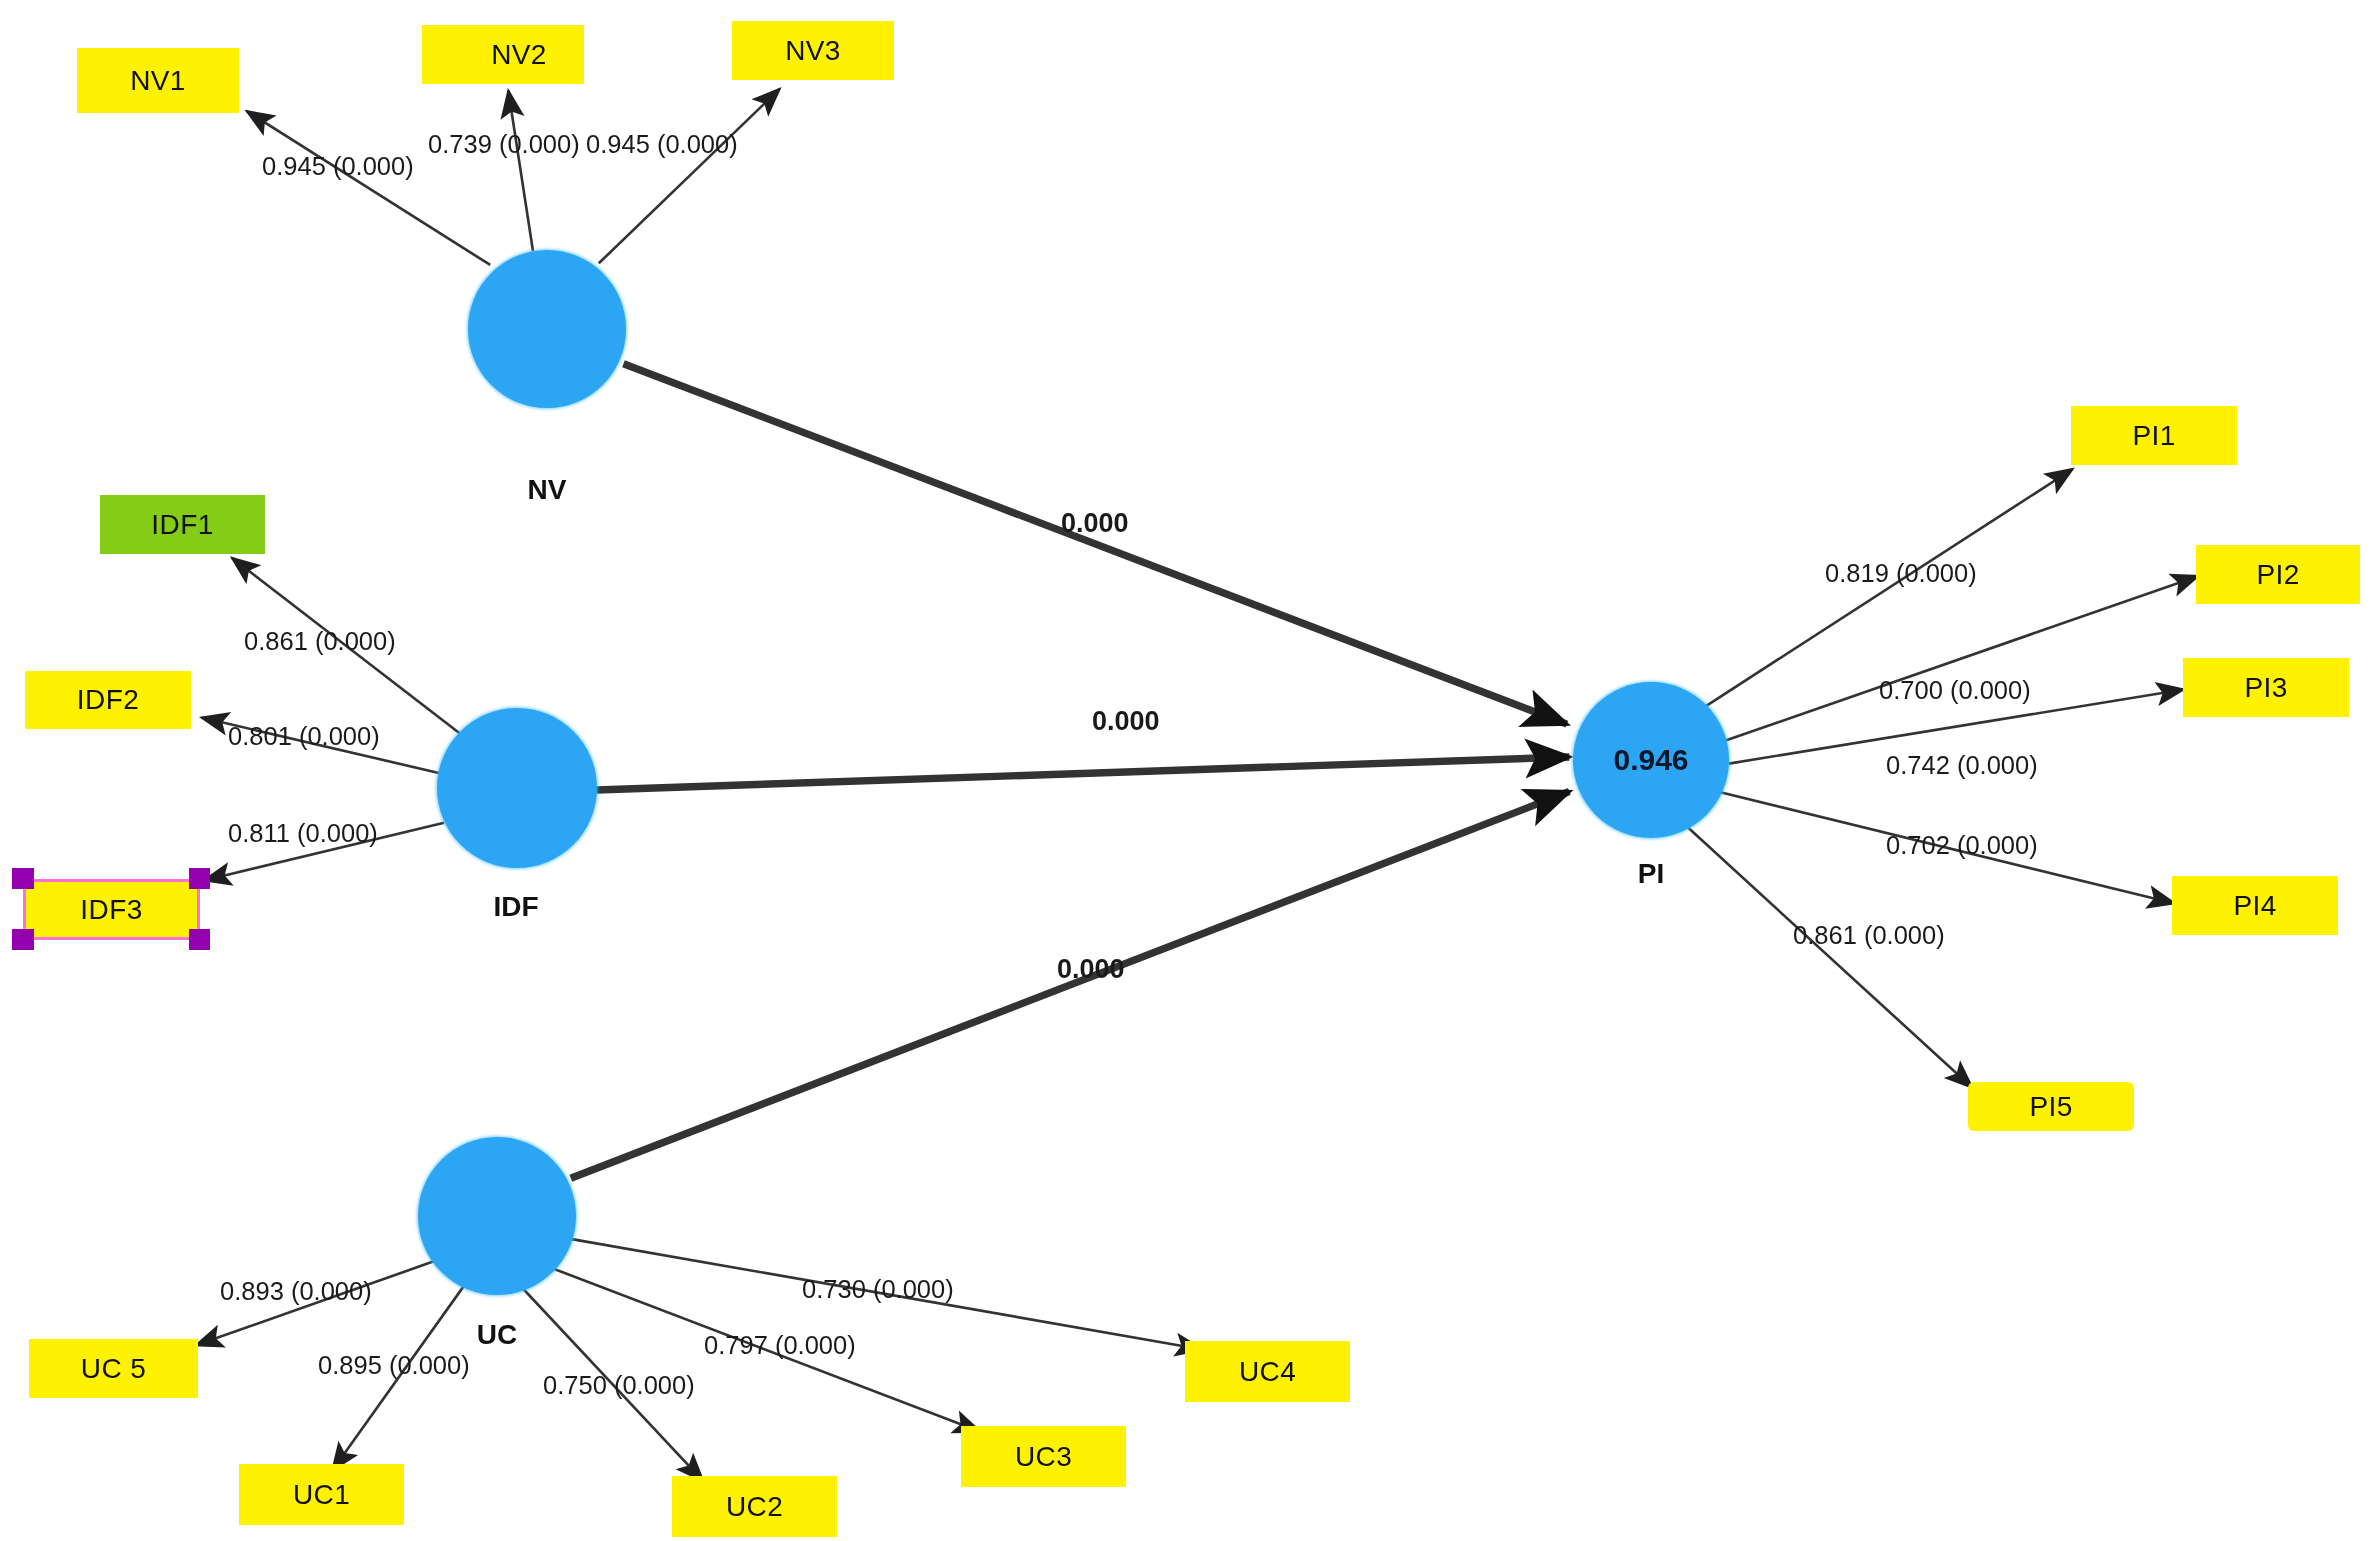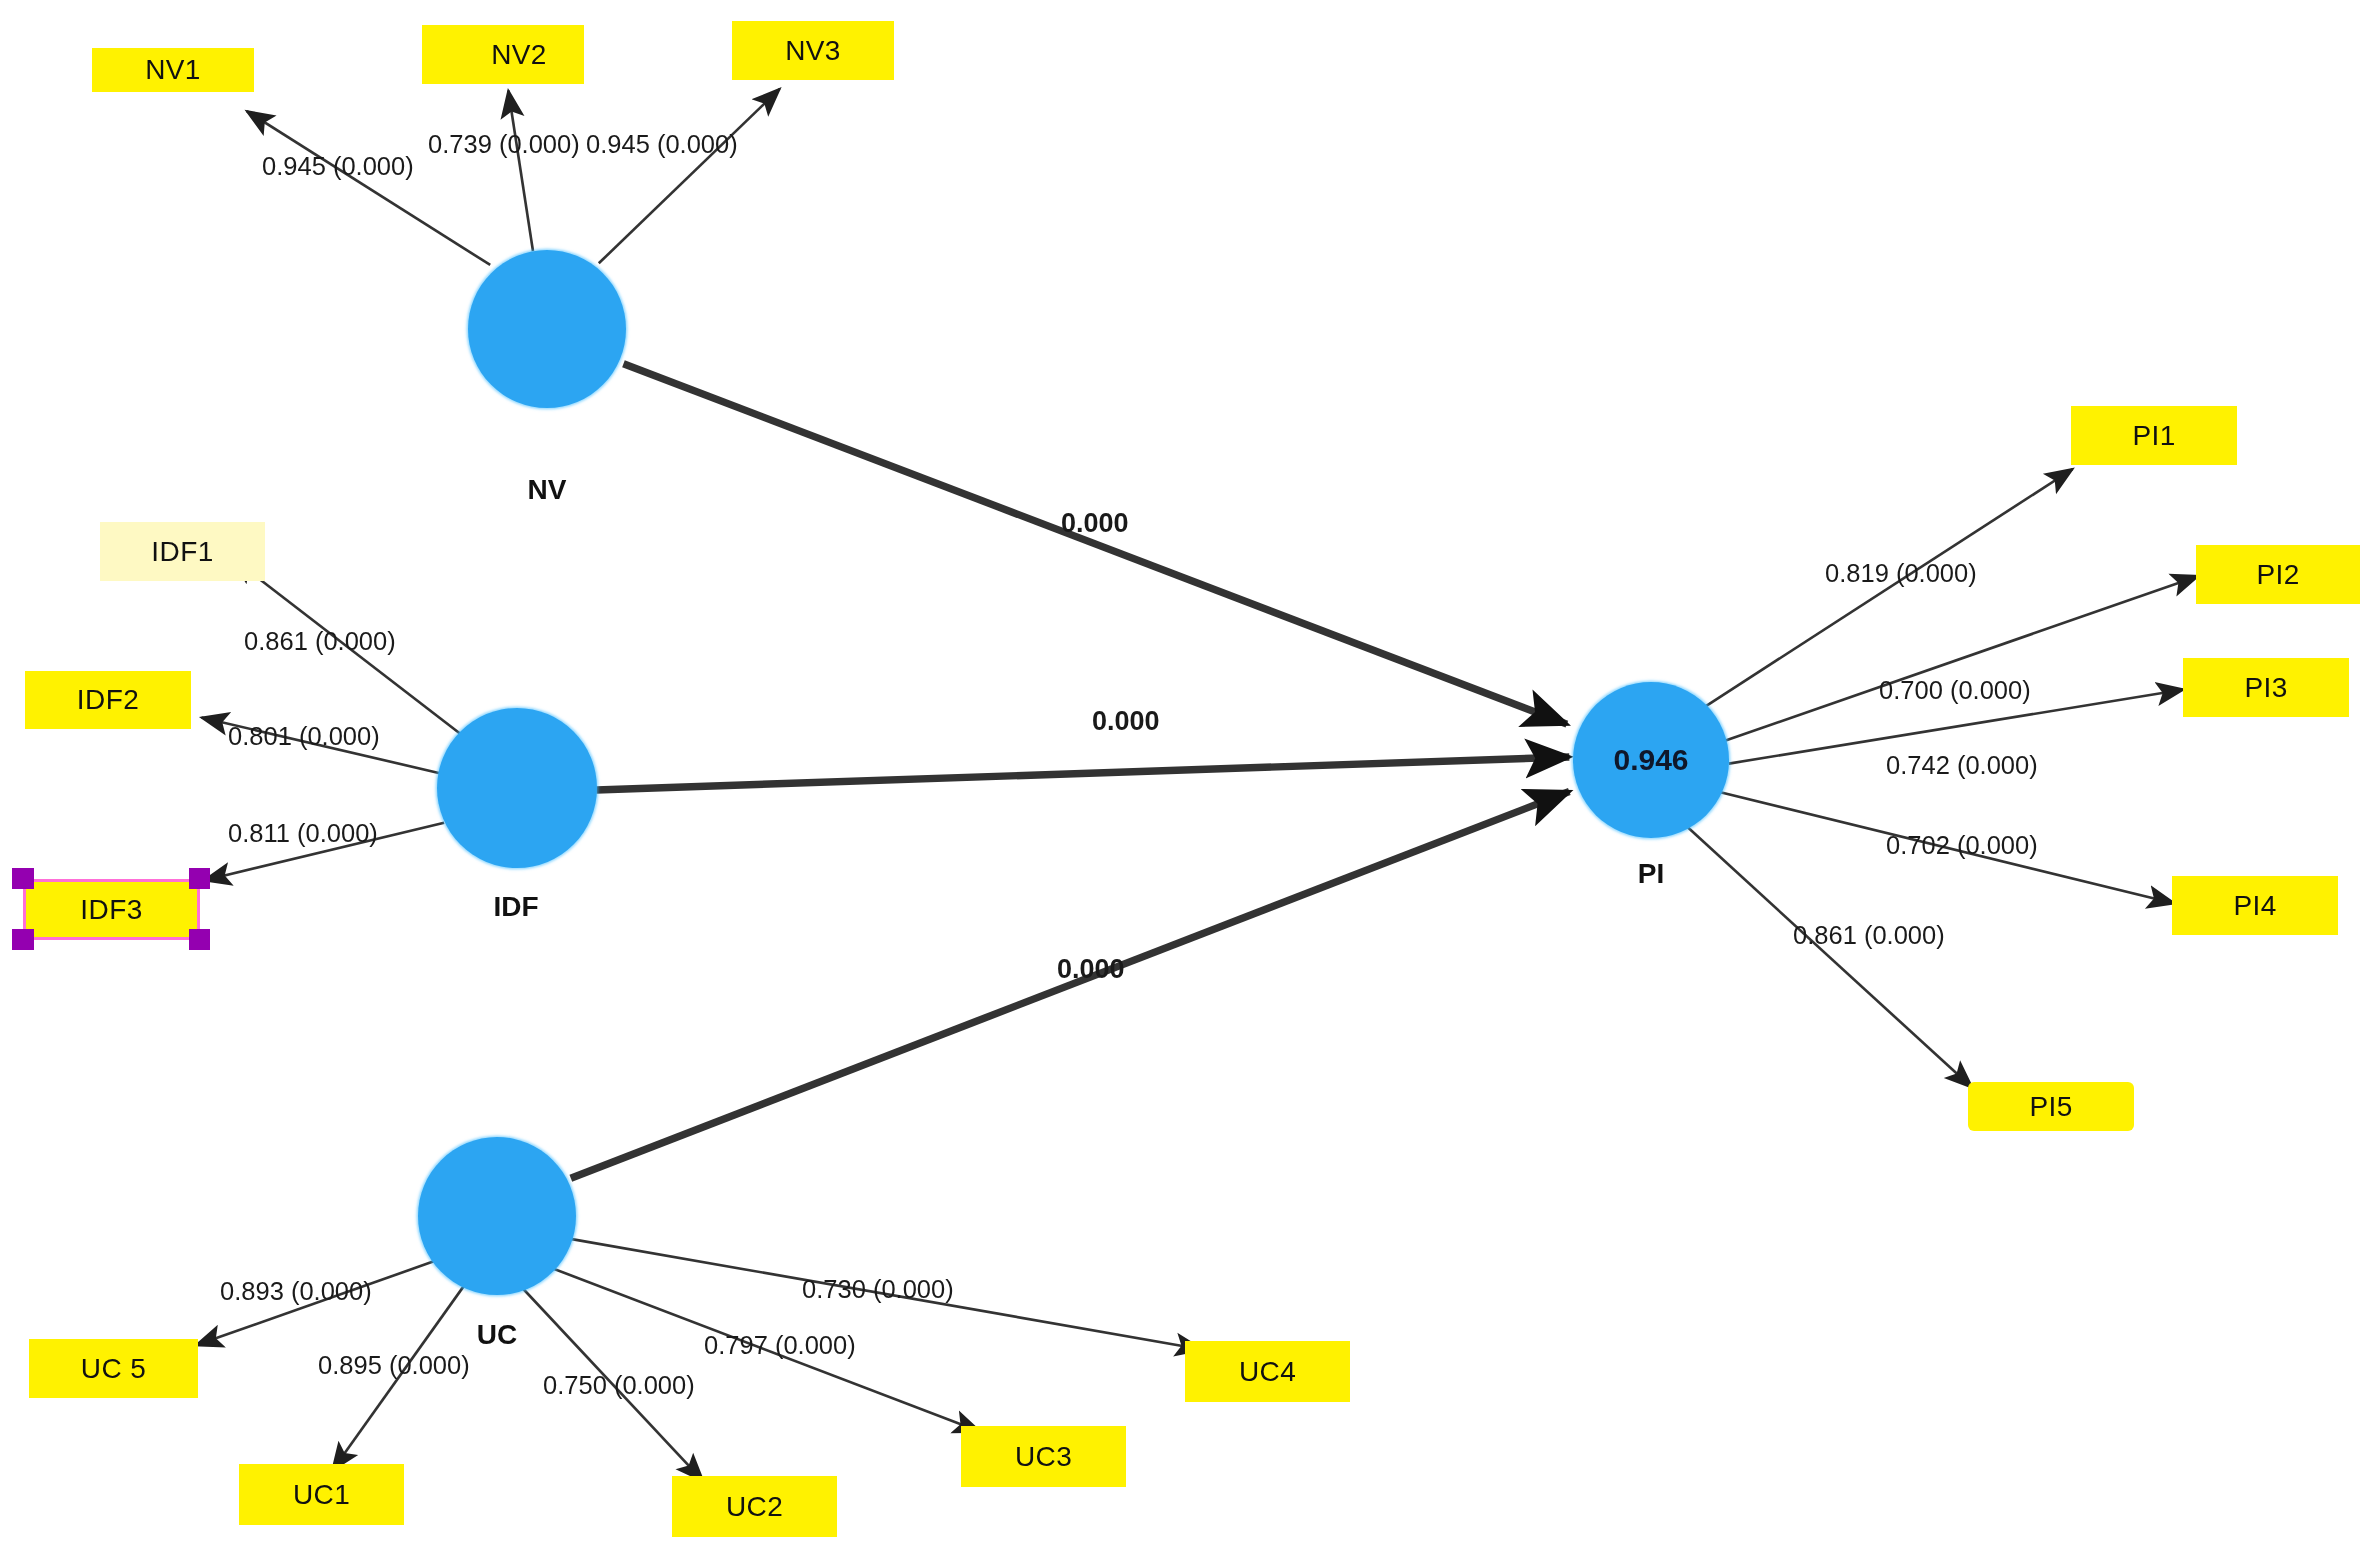--- a/index.html
+++ b/index.html
@@ -110,30 +110,30 @@
       <div class="construct" style="left: 437px; top: 708px; width: 160px; height: 160px; background: rgb(44, 165, 242);"></div>
       <div class="construct-label" style="left: 401px; top: 891px; width: 230px;">IDF</div>
       <div class="construct" style="left: 418px; top: 1137px; width: 158px; height: 158px; background: rgb(44, 165, 242);"></div>
       <div class="construct-label" style="left: 382px; top: 1319px; width: 230px;">UC</div>
       <div class="construct" style="left: 1573px; top: 682px; width: 156px; height: 156px; background: rgb(44, 165, 242);">
         <span>0.946</span>
       </div>
       <div class="construct-label" style="left: 1536px; top: 858px; width: 230px;">PI</div>
     </div>
   <div id="indicators-layer">
-      <div class="indicator" style="left: 92px; top: 48px; width: 162px; height: 44px; background: rgb(255, 242, 0);">
+      <div class="indicator" style="left: 77px; top: 48px; width: 162px; height: 65px; background: rgb(255, 242, 0);">
         <span>NV1</span>
       </div>
       <div class="indicator" style="left: 422px; top: 25px; width: 162px; height: 59px; background: rgb(255, 242, 0); padding-left: 32px;">
         <span>NV2</span>
       </div>
       <div class="indicator" style="left: 732px; top: 21.4px; width: 162px; height: 59px; background: rgb(255, 242, 0);">
         <span>NV3</span>
       </div>
-      <div class="indicator" style="left: 100px; top: 522px; width: 165px; height: 59px; background: #fef9c3;">
+      <div class="indicator" style="left: 100px; top: 495px; width: 165px; height: 59px; background: #84cc16;">
         <span>IDF1</span>
       </div>
       <div class="indicator" style="left: 25px; top: 671px; width: 166px; height: 58px; background: rgb(255, 242, 0);">
         <span>IDF2</span>
       </div>
       <div class="indicator selected" style="left: 23px; top: 879px; width: 177px; height: 61px; background: rgb(255, 242, 0); border-color: rgb(255, 111, 216);">
         <span>IDF3</span>
       </div>
       <div class="handle" style="left: 12.3px; top: 868px; background: rgb(148, 0, 176);"></div>
       <div class="handle" style="left: 189px; top: 868px; background: rgb(148, 0, 176);"></div>

